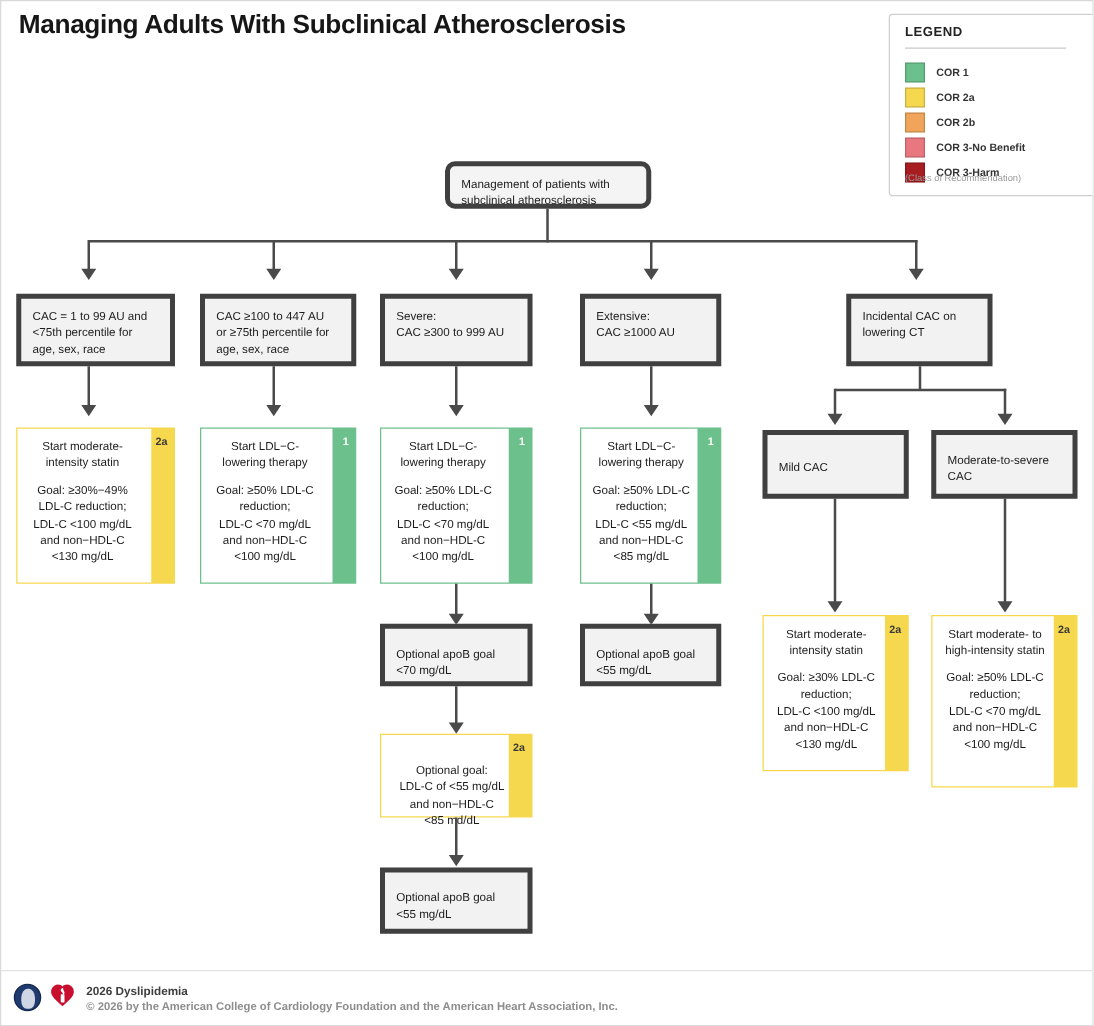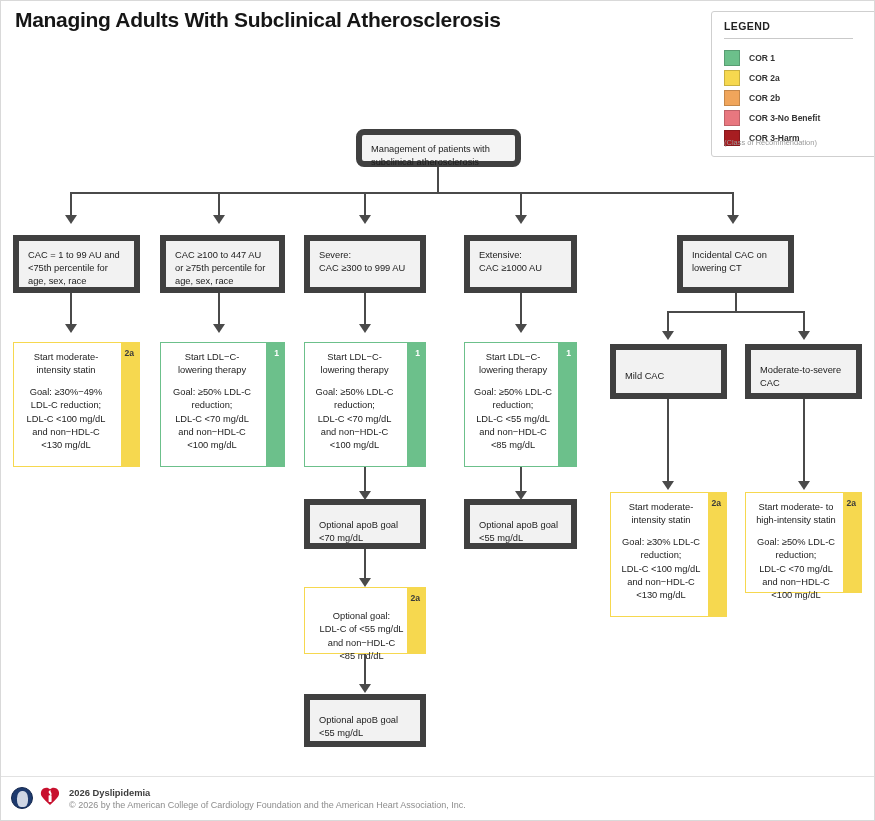--- a/index.html
+++ b/index.html
@@ -92,21 +92,21 @@
     font-size: 7.5px;
     color: #9b9b9b;
     white-space: nowrap;
   }
 
   
   .node {
     position: absolute;
     box-sizing: border-box;
     background: #f2f2f2;
-    border: 6px solid #404040;
+    border: 4px solid #404040;
     font-size: 9.3px;
     line-height: 13.2px;
     color: #1c1c1c;
   }
   .node .txt {
     position: absolute;
     left: 9px;
     right: 8px;
     top: 8px;
     white-space: pre-line;
@@ -223,20 +223,21 @@
     color: #3d3d3d;
     white-space: nowrap;
   }
   #footer-copy {
     position: absolute;
     left: 68px;
     top: 799px;
     font-size: 9px;
     color: #8d8d8d;
     white-space: nowrap;
+    font-weight: bold;
   }
 </style>
 </head>
 <body>
 
 <div id="page">
 
   <div id="title">Managing Adults With Subclinical Atherosclerosis</div>
 
   <div id="legend">
@@ -406,21 +407,21 @@
 intensity statin</p>
       <p style="white-space:pre-line;">Goal: ≥30% LDL-C
 reduction;
 LDL-C &lt;100 mg/dL
 and non−HDL-C
 &lt;130 mg/dL</p>
     </div>
     <div class="cor-badge">2a</div>
   </div>
 
-  <div class="cor-node" style="left:744px; top:491px; width:117px; height:101px;">
+  <div class="cor-node" style="left:744px; top:491px; width:117px; height:138px;">
     <div class="cor-bg" style="background:#f6d84f;"></div>
     <div class="cor-inner" style="width:97px;"></div>
     <div class="cor-text" style="right:24px;">
       <p style="white-space:pre-line;">Start moderate- to
 high-intensity statin</p>
       <p style="white-space:pre-line;">Goal: ≥50% LDL-C
 reduction;
 LDL-C &lt;70 mg/dL
 and non−HDL-C
 &lt;100 mg/dL</p>

